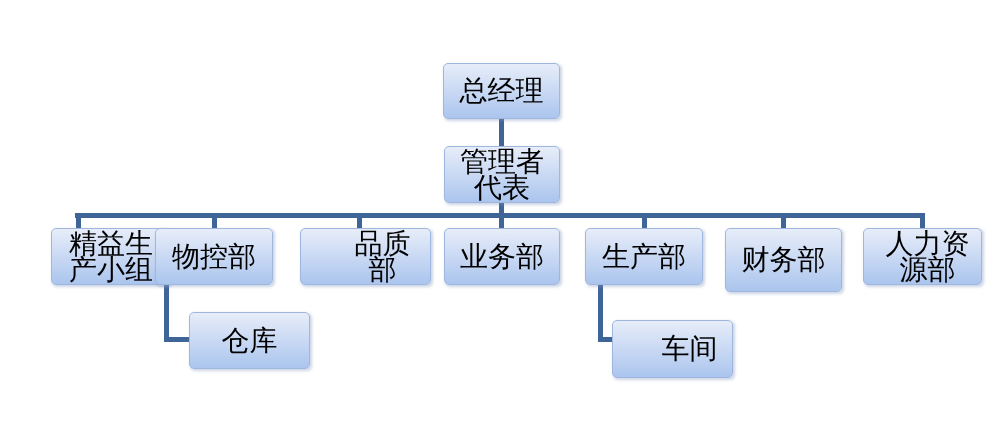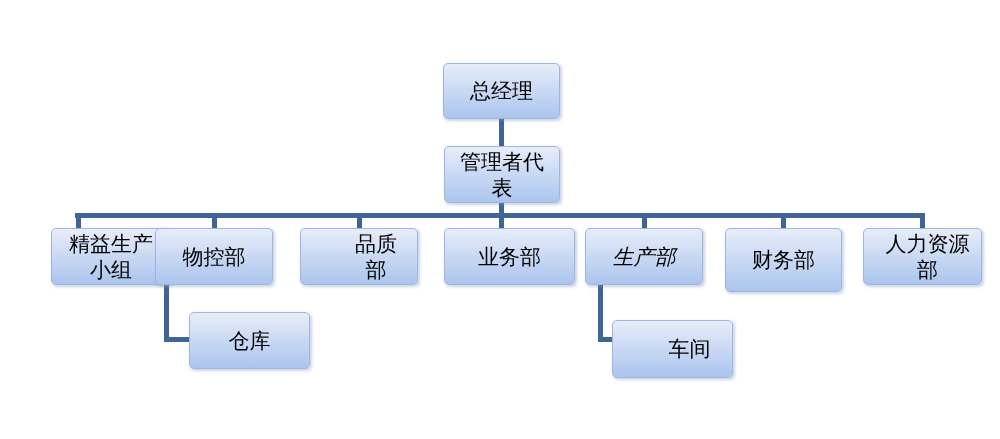--- a/index.html
+++ b/index.html
@@ -17,21 +17,21 @@
     background:var(--background);
     font-family:"Liberation Serif","DejaVu Serif",serif;
     overflow:hidden;
   }
   .node{
     position:absolute;
     box-sizing:border-box;
     display:flex;align-items:center;justify-content:center;
     text-align:center;
     padding:2px 10px;
-    font-size:21px;line-height:26px;color:var(--text);
+    font-size:28px;line-height:26px;color:var(--text);
     background:linear-gradient(to bottom,var(--node-fill-top),var(--node-fill-bottom));
     border:1px solid var(--node-border);
     border-radius:5px;
     box-shadow:1.5px 1.5px 3px rgba(130,150,190,0.40);
     word-break:break-all;
   }
   .conn{
     position:absolute;
     background:var(--connector);
   }
@@ -64,29 +64,29 @@
     </div>
 
   <div class="node" style="left:18px;top:228px;width:120px;height:57px;margin-left:33px;">
       <span>精益生产小组</span>
     </div>
 
   <div class="node" style="left:155px;top:228px;width:118px;height:57px;font-family:Liberation Serif, serif;">
       <span>物控部</span>
     </div>
 
-  <div class="node" style="left:300px;top:228px;width:118px;height:57px;padding-left:44px;">
+  <div class="node" style="left:300px;top:228px;width:131px;height:57px;padding-left:44px;">
       <span>品质部</span>
     </div>
 
-  <div class="node" style="left:444px;top:228px;width:131px;height:57px;">
+  <div class="node" style="left:444px;top:228px;width:116px;height:57px;">
       <span>业务部</span>
     </div>
 
-  <div class="node" style="left:585px;top:228px;width:118px;height:57px;font-style:italic;">
+  <div class="node" style="left:585px;top:228px;width:118px;height:57px;">
       <span>生产部</span>
     </div>
 
   <div class="node" style="left:725px;top:228px;width:117px;height:64px;">
       <span>财务部</span>
     </div>
 
   <div class="node" style="left:863px;top:228px;width:119px;height:57px;padding-left:20px;">
       <span>人力资源部</span>
     </div>

